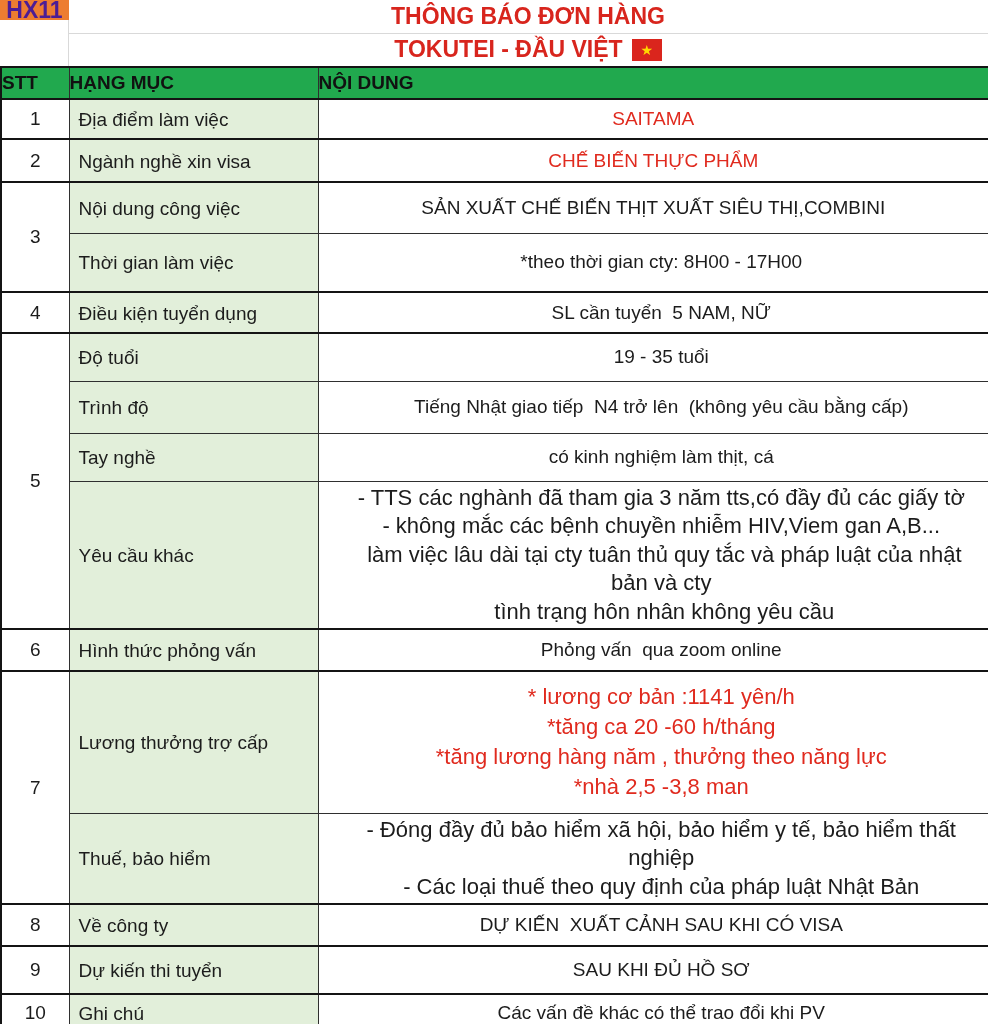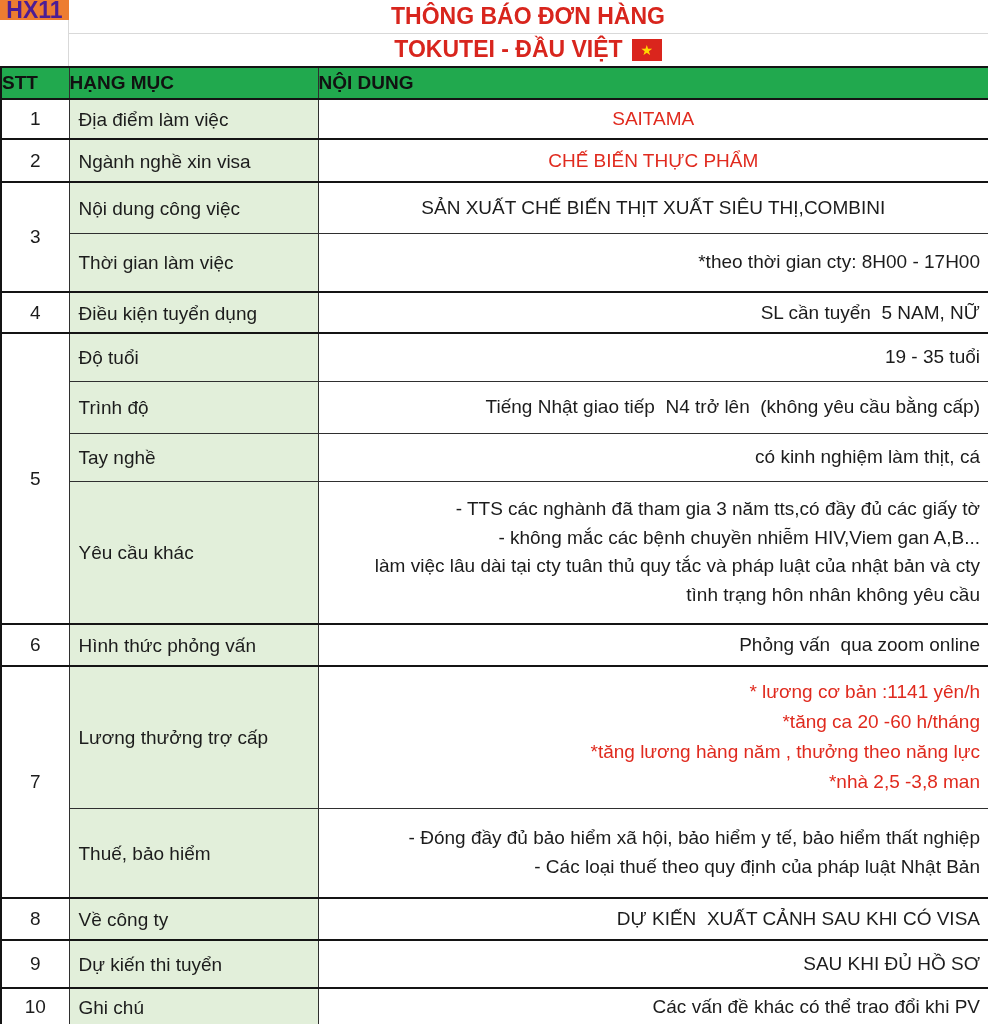--- a/index.html
+++ b/index.html
@@ -26,25 +26,25 @@
   
   table { width:988px; border-collapse:collapse; table-layout:fixed; }
   col.c-stt { width:68px; } col.c-label { width:249px; } col.c-content { width:671px; }
   td, th { border:1.6px solid #2f2f2f; vertical-align:middle; overflow:hidden; }
   table { border:2.5px solid #141414; }
   tr.group > td, tr.thead > th { border-top:2.5px solid #141414; }
 
   tr.thead th { background:#21a94e; color:#111; font-weight:600; font-size:19px; text-align:left; }
   td.stt { text-align:center; font-size:19px; background:#fff; color:#1c1c1c; }
   td.label { background:#e2efda; font-size:19px; padding:2px 6px 0 9px; color:#1c1c1c; }
-  td.content { background:#fff; font-size:19px; padding:2px 8px 2px 24px; text-align:right;
+  td.content { background:#fff; font-size:19px; padding:2px 8px 2px 24px; text-align:center;
                white-space:pre-wrap; color:#1c1c1c; }
   td.content.center { text-align:center; padding:2px 4px; }
   td.content.red { color:#e02a1e; }
-  td.content.multiline { font-size:19px; line-height:28.5px; }
+  td.content.multiline { font-size:22px; line-height:28.5px; }
   td.content.red.multiline { line-height:30px; }
 </style>
 </head>
 <body>
 
 <div class="sheet">
 
   <div class="title-area">
     <div class="gl-v"></div>
     <div class="gl-h"></div>

